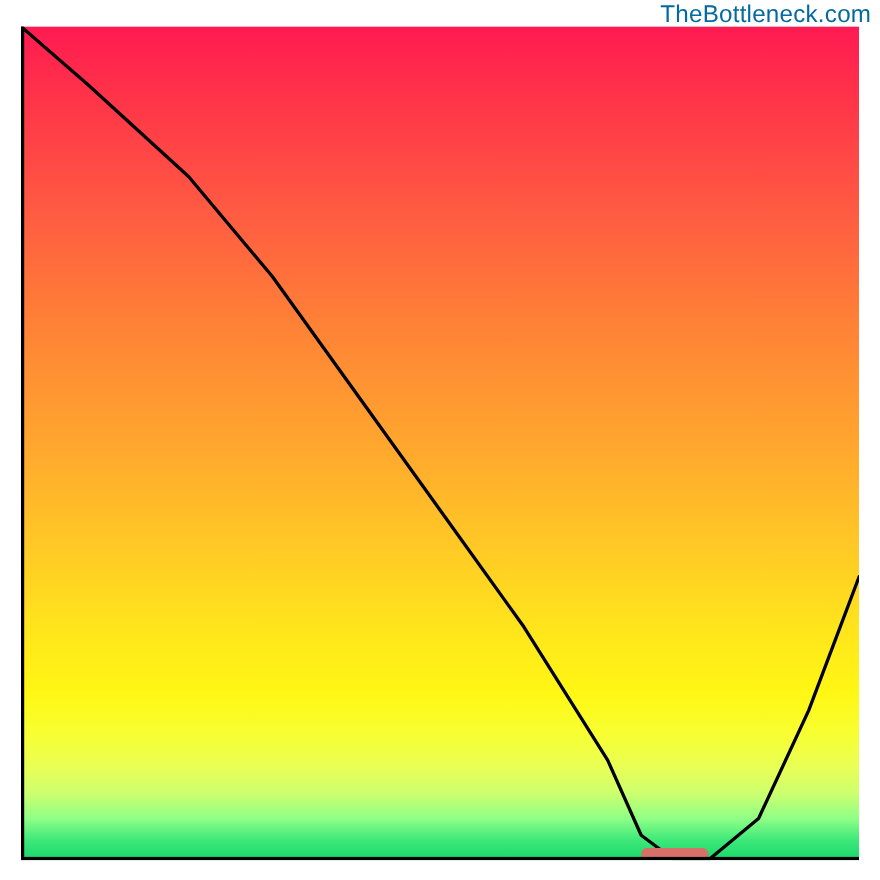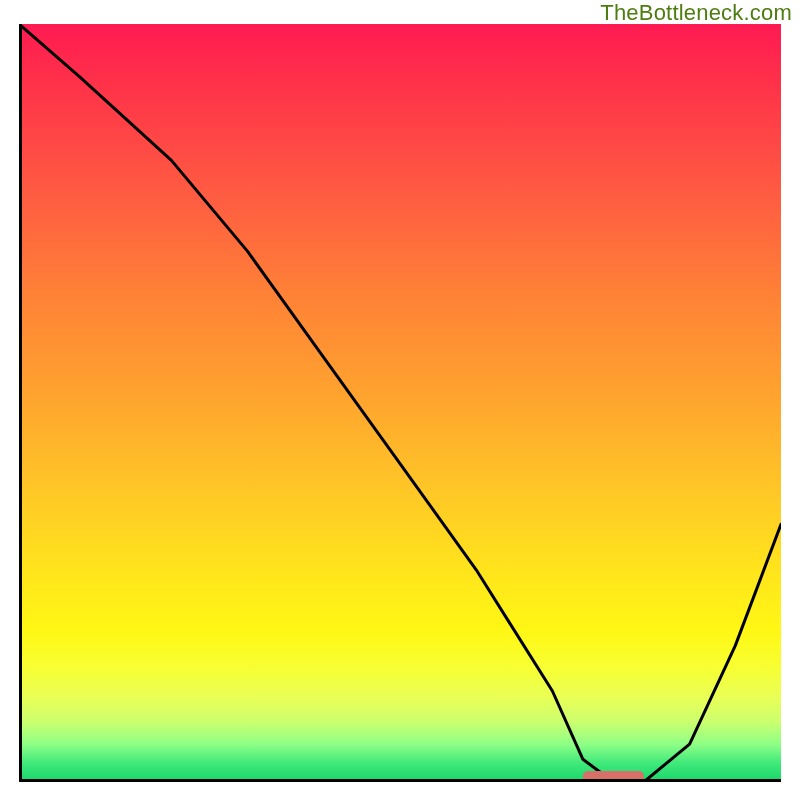--- a/index.html
+++ b/index.html
@@ -15,21 +15,21 @@
     position: relative;
     width: 800px;
     height: 800px;
   }
   .watermark {
     position: absolute;
     top: 0px;
     right: 8px;
     font-size: 22px;
     font-weight: 500;
-    color: #4d7c0f;
+    color: #0369a1;
     letter-spacing: 0.2px;
     z-index: 30;
   }
   .plot {
     position: absolute;
     left: 19px;
     top: 24px;
     width: 762px;
     height: 758px;
     overflow: hidden;

